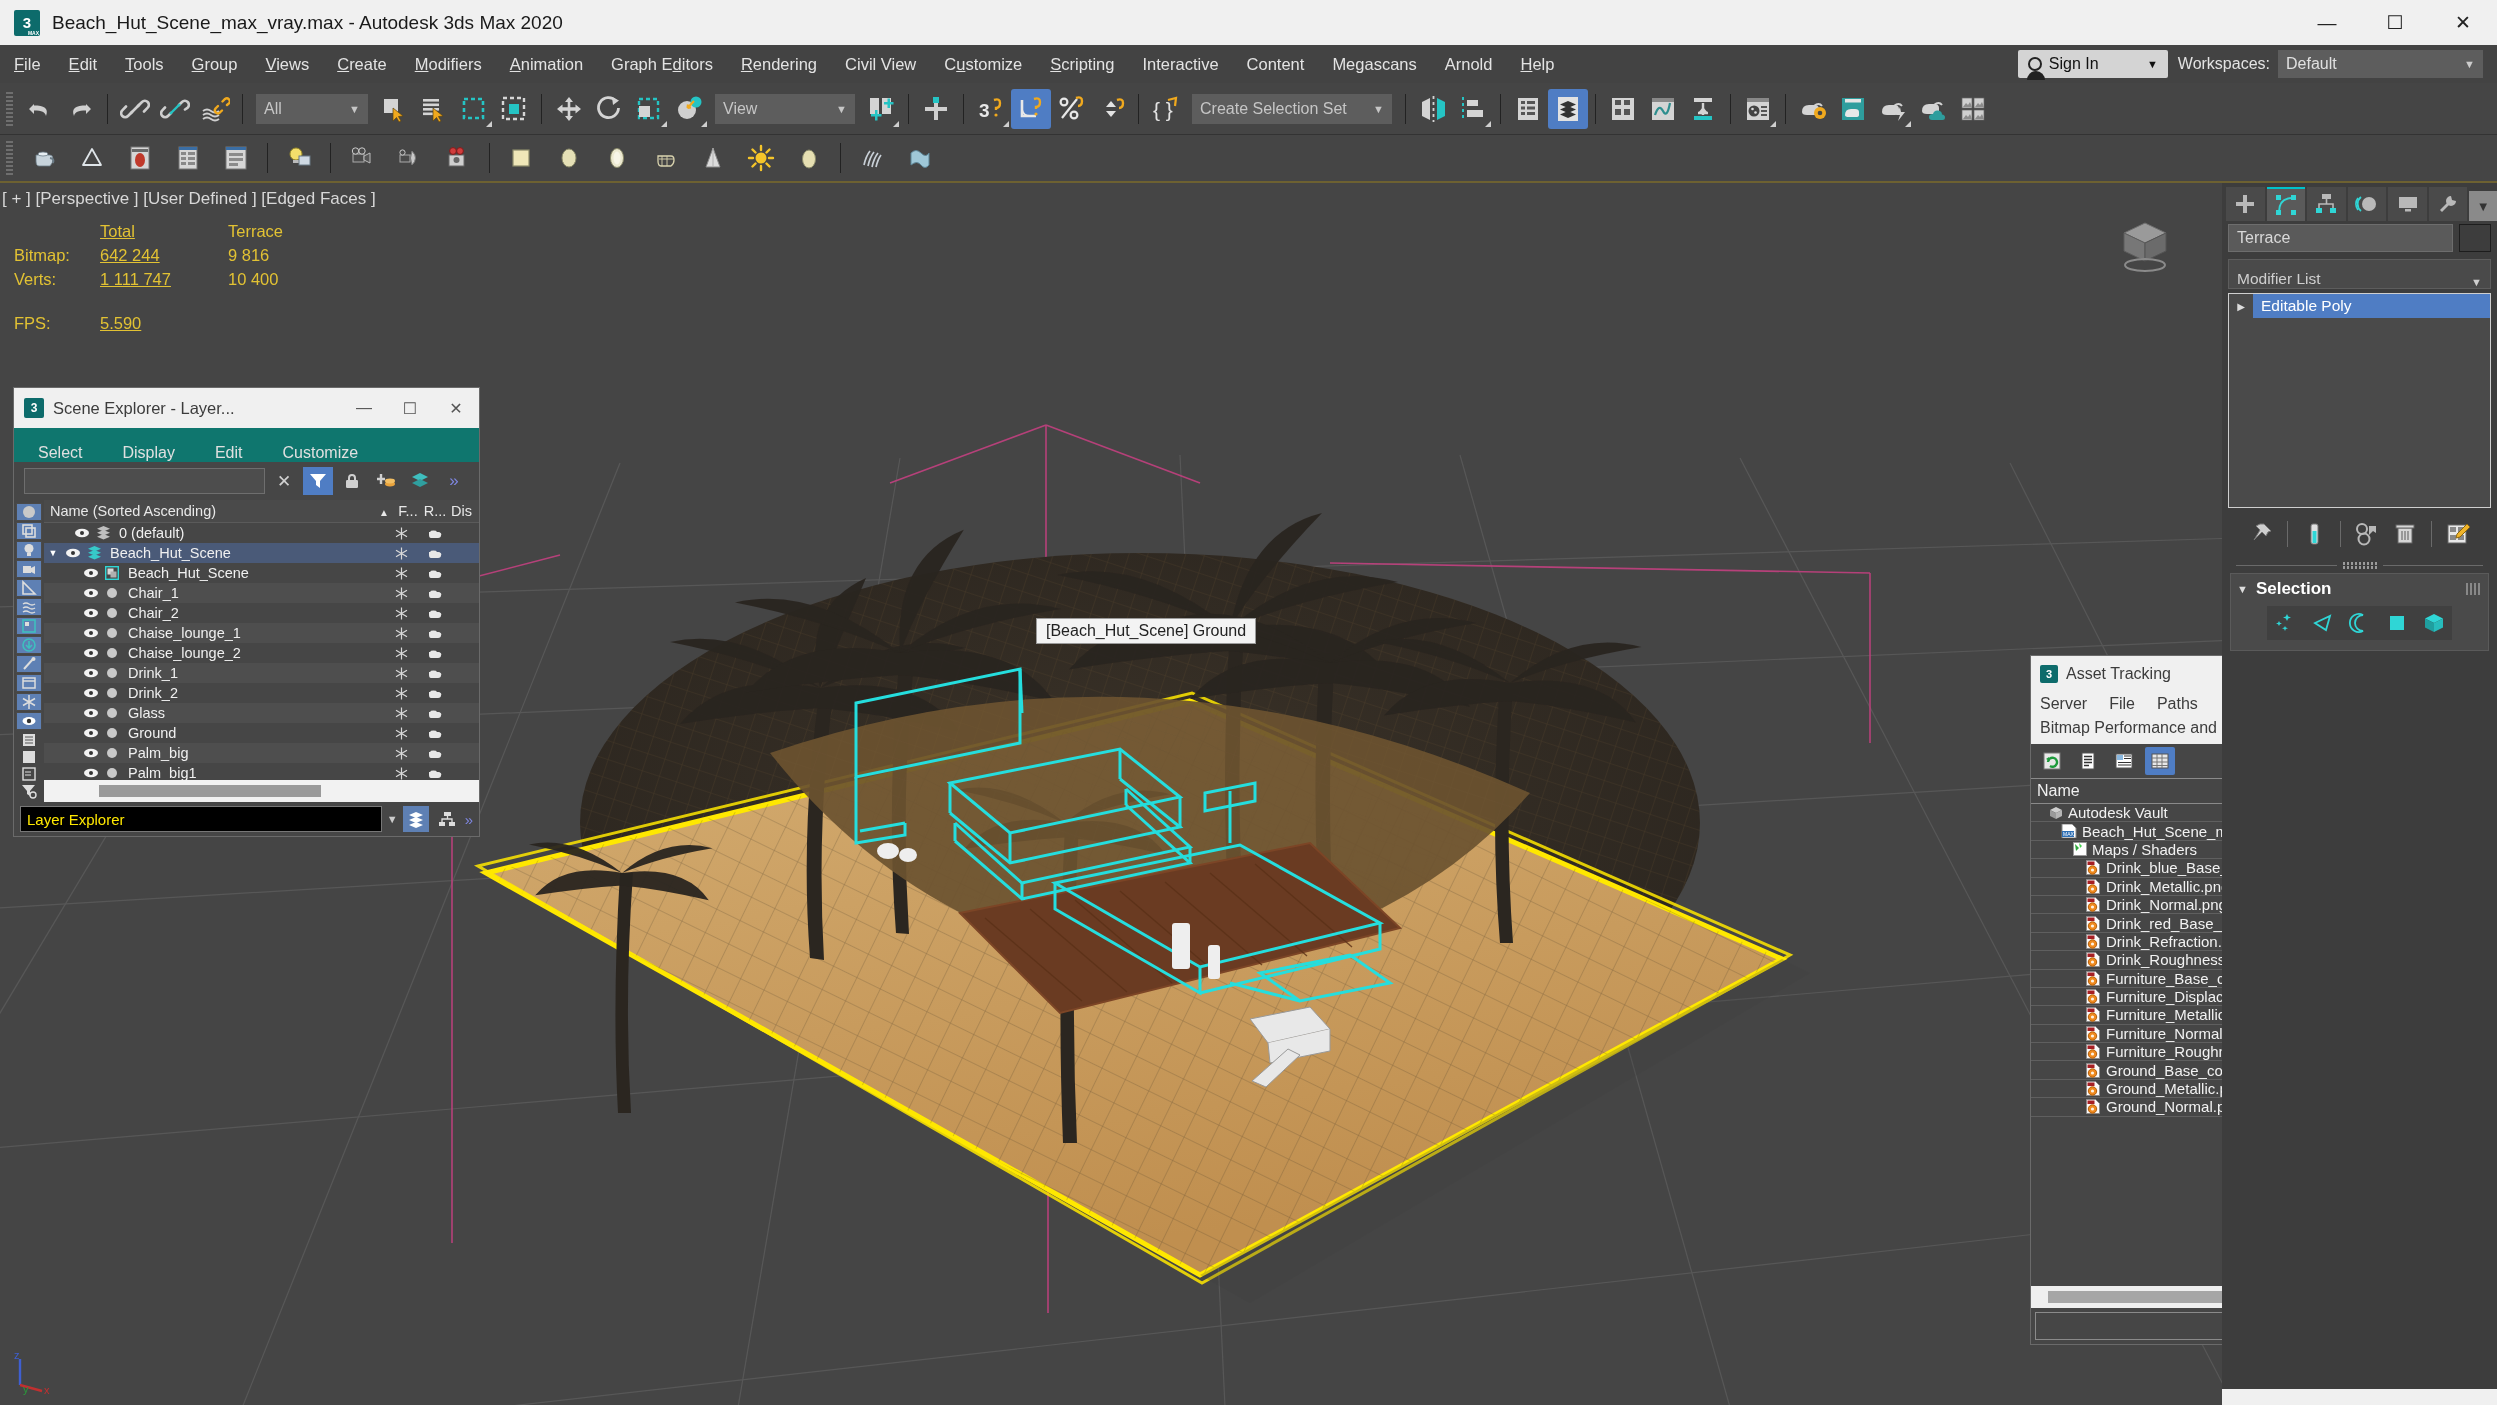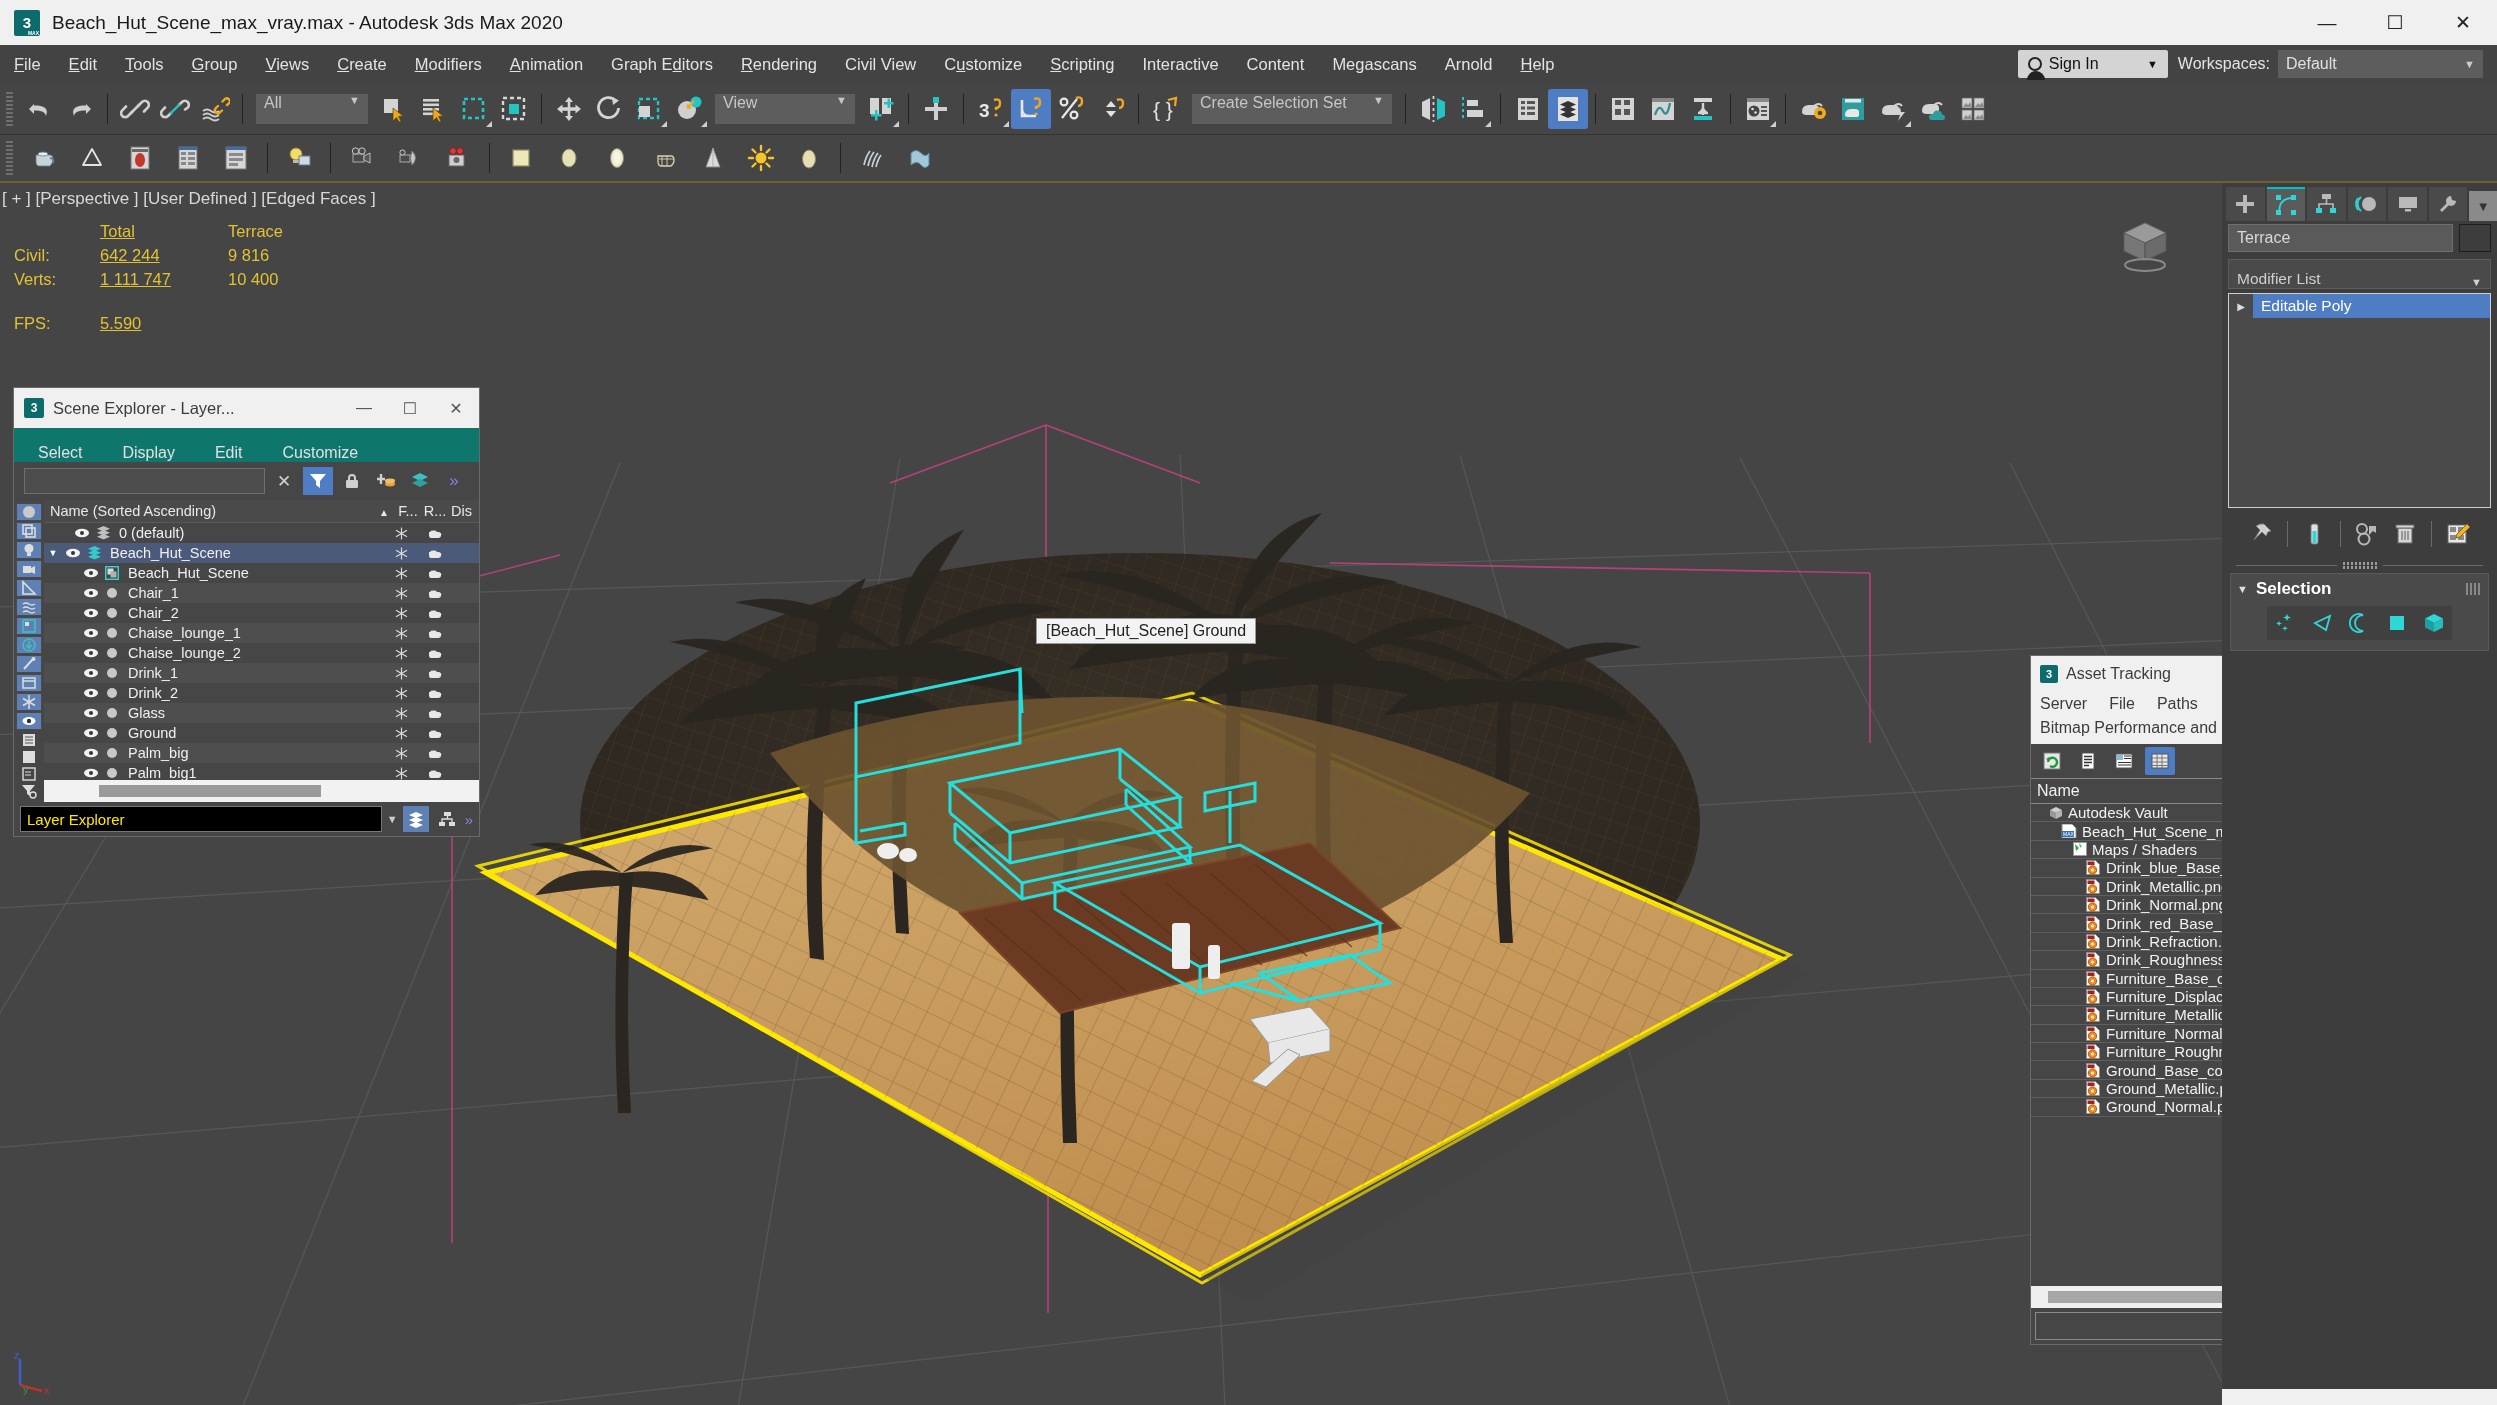--- a/index.html
+++ b/index.html
@@ -53,21 +53,21 @@
     border-bottom:1px solid #333;
   }
   .grip{width:7px;height:34px;background:
     repeating-linear-gradient(to bottom,#8a8a8a 0 2px, transparent 2px 4px);
     margin-right:7px; opacity:.6;}
   .tbtn { width:40px; height:40px; display:flex; align-items:center; justify-content:center;
     position:relative; flex:0 0 auto; }
   .tbtn.active{background:#4f7dc4;border-radius:3px;}
   .tsep{width:1px;height:30px;background:#222;margin:0 7px;flex:0 0 auto;}
   .tcorner::after{content:"";position:absolute;right:2px;bottom:2px;border-left:6px solid transparent;border-bottom:6px solid #cfcfcf;}
-  .tsel { background:#5d5d5d; color:#c6c6c6; height:30px; display:flex; align-items:flex-start;
+  .tsel { background:#5d5d5d; color:#c6c6c6; height:30px; display:flex; align-items:center;
      padding:0 8px; font-size:16px; margin:0 6px;}
   .tsel .caret{margin-left:auto;font-size:11px;padding-left:14px;}
 
   
   .toolbar2 {
     position:absolute; left:0; top:135px; width:2497px; height:48px;
     background:#454545; display:flex; align-items:center; padding-left:6px;
     border-bottom:2px solid #6d6131;
   }
   .rbtn{width:48px;height:40px;display:flex;align-items:center;justify-content:center;flex:0 0 auto;}
@@ -858,21 +858,21 @@
 
     <div class="stats">
       <table>
         <tbody>
             <tr>
               <td class="lbl"></td>
             <td class="c1">Total</td>
             <td>Terrace</td>
             </tr>
         <tr>
-              <td class="lbl">Civil:</td>
+              <td class="lbl">Bitmap:</td>
             <td class="c1">642 244</td>
             <td>9 816</td>
             </tr>
         <tr>
               <td class="lbl">Verts:</td>
             <td class="c1">1 111 747</td>
             <td>10 400</td>
             </tr>
         <tr>
               <td style="height:20px"></td>

